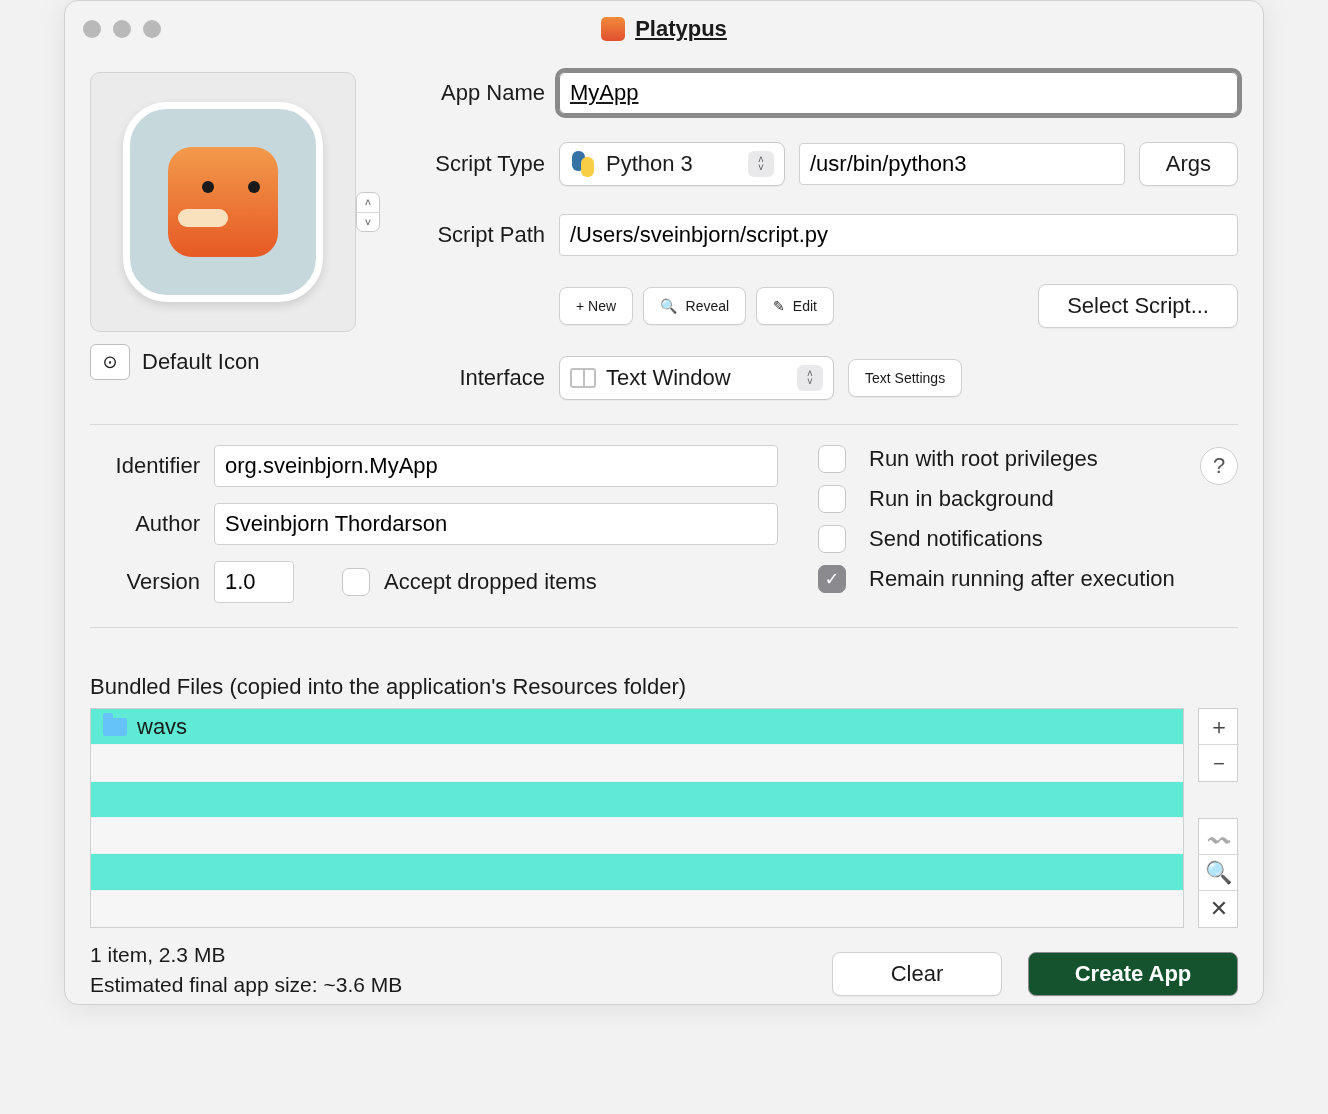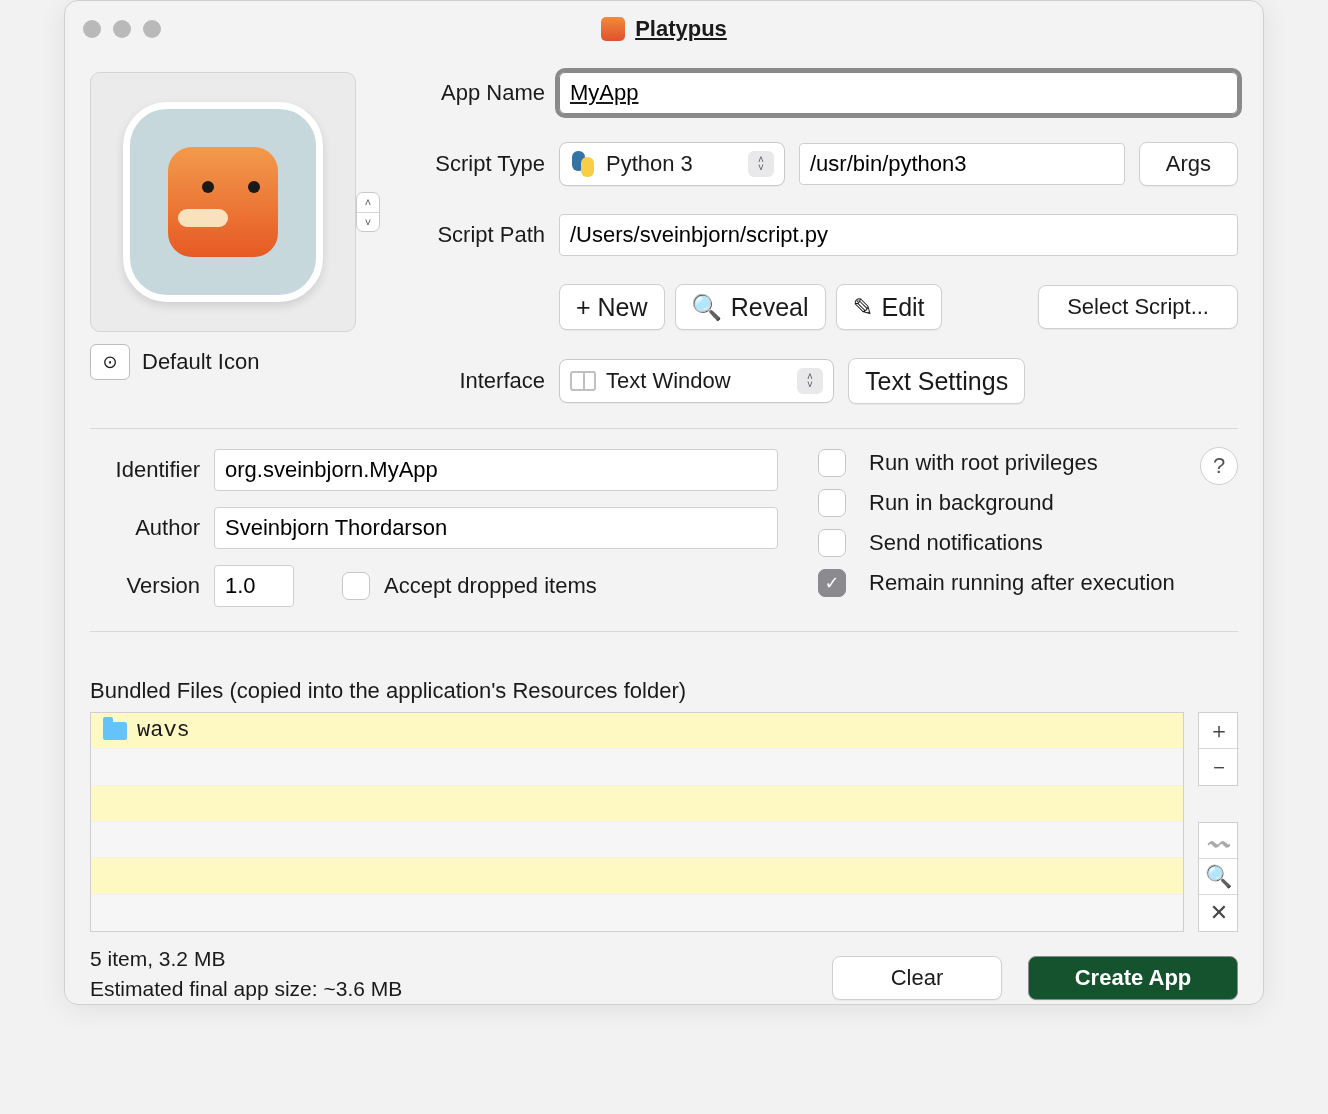--- a/index.html
+++ b/index.html
@@ -102,24 +102,24 @@
   height: 44px; background: #fff; border: 1px solid #c9c9c9;
   border-radius: 8px; padding: 0 10px; display:flex; align-items:center; gap:10px;
   box-shadow: 0 1px 1px rgba(0,0,0,0.04);
 }
 .select .caret {
   margin-left:auto; width:26px; height:26px; background:#e9e9ec;
   border-radius:6px; display:flex; flex-direction:column; align-items:center; justify-content:center;
   font-size:10px; line-height:8px; color:#555;
 }
 .btn {
-  height: 46px; background:#fff; border:1px solid #cfcfcf; border-radius:8px;
+  height: 38px; background:#fff; border:1px solid #cfcfcf; border-radius:8px;
   padding: 0 16px; display:inline-flex; align-items:center; gap:8px;
   box-shadow: 0 1px 1px rgba(0,0,0,0.05);
-  font-size: 25px;
+  font-size: 14px;
 }
 .btn.big { height: 44px; padding: 0 26px; font-size:22px; }
 .python-icon {
   width:26px; height:26px; position:relative;
 }
 .python-icon::before, .python-icon::after {
   content:""; position:absolute; width:13px; height:20px; border-radius:6px;
 }
 .python-icon::before { background:#3673a5; left:2px; top:0; }
 .python-icon::after { background:#f7ce46; right:2px; bottom:0; }
@@ -140,22 +140,22 @@
 .chk {
   width:28px; height:28px; border-radius:7px; background:#fff;
   border:1px solid #c7c7c7; display:flex; align-items:center; justify-content:center;
   color:#fff; font-size:18px;
 }
 .chk.on { background:#8a8a8f; border-color:#8a8a8f; }
 
 .bundled-label { margin-top: 26px; margin-bottom: 8px; }
 .bundled-area { display:flex; gap:14px; }
 .file-list {
-  flex:1; height: 220px; background:#fef9c3; border:1px solid #cfcfcf;
-  display:flex; flex-direction:column;font-family:Liberation Mono, monospace;
+  flex:1; height: 220px; background:#5eead4; border:1px solid #cfcfcf;
+  display:flex; flex-direction:column;
 }
 .file-row { height:37px; display:flex; align-items:center; gap:10px; padding:0 12px; border-bottom:1px solid #f0f0f0; }
 .file-row.alt { background:#f6f6f6; }
 .folder-icon { width:24px; height:18px; background:#66c3f9; border-radius:2px; position:relative; }
 .folder-icon::before { content:""; position:absolute; top:-5px; left:0; width:10px; height:6px; background:#66c3f9; border-radius:2px 2px 0 0; }
 
 .side-btns { width:40px; display:flex; flex-direction:column; border:1px solid #cfcfcf; background:#fff; }
 .side-btns .sb { width:40px; height:36px; display:flex; align-items:center; justify-content:center; border-bottom:1px solid #d8d8d8; font-size:22px; color:#444; }
 .side-btns .sb:last-child { border-bottom:none; }
 .side-gap { height: 36px; }
@@ -356,21 +356,21 @@
             </div>
           <div class="sb">
               <span>✕</span>
             </div>
         </div>
       </div>
     </div>
 
     <div class="footer">
       <div class="footer-info">
-        <div>5 item, 3.2 MB</div>
+        <div>1 item, 2.3 MB</div>
         <div>Estimated final app size: ~3.6 MB</div>
       </div>
       <div class="footer-btns">
         <div class="btn big" style="width:170px;justify-content:center;">
             <span>Clear</span>
           </div>
         <div class="btn big primary" style="width:210px;justify-content:center;">
             <span>Create App</span>
           </div>
       </div>

